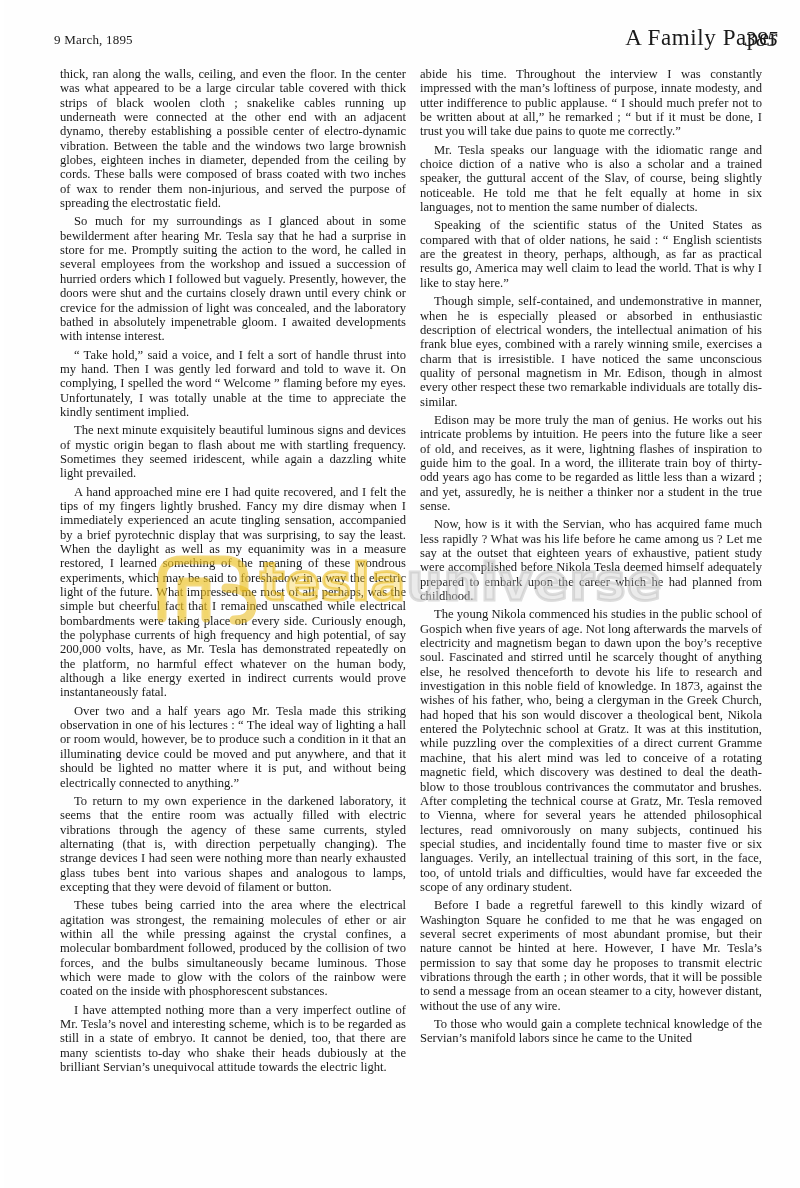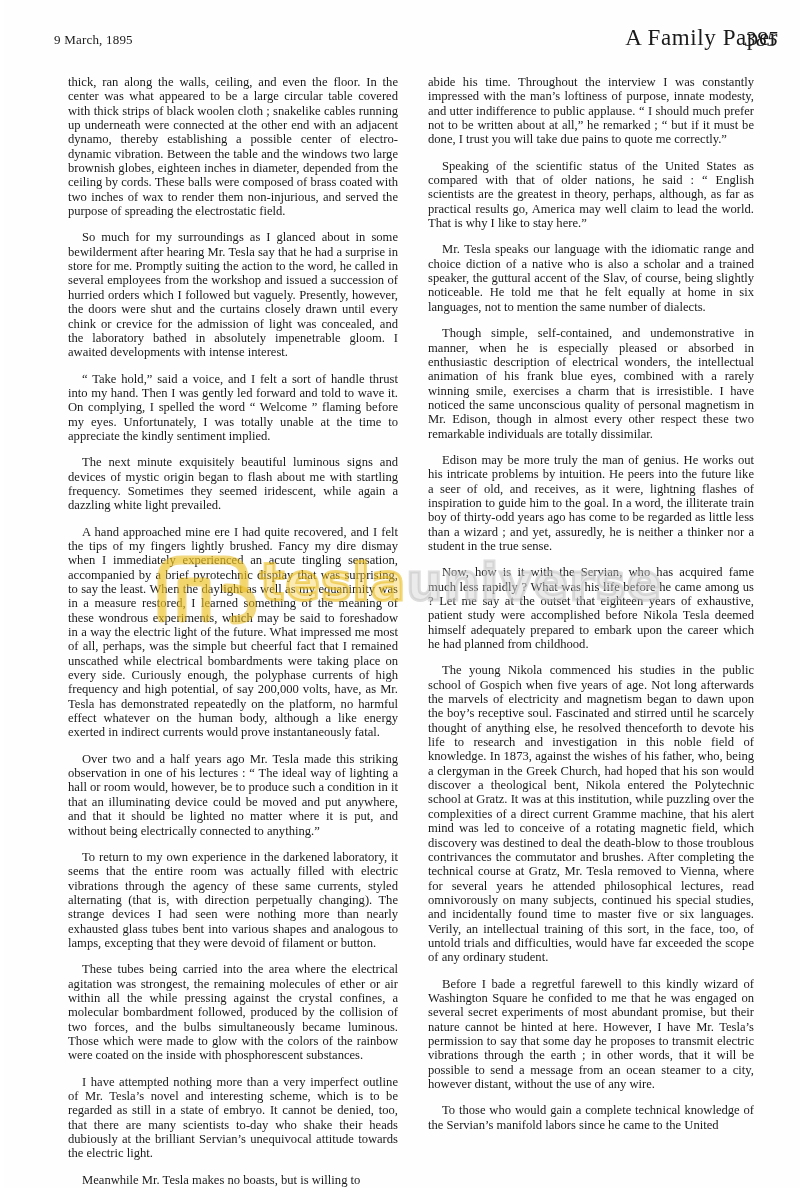--- a/index.html
+++ b/index.html
@@ -57,21 +57,21 @@
       top: 63px;
       width: 354px;
       font-size: 12.6px;
       line-height: 14.35px;
       text-align: justify;
       hyphens: manual;
     }
     .col-left { left: 52px; }
     .col-right { left: 412px; width: 350px; }
     .column p {
-      margin: 12px;
+      margin: 4px;
       text-indent: 14px;
     }
     .column p.cont {
       text-indent: 0;
     }
     .watermark {
       position: absolute;
       left: 148px;
       top: 548px;
       width: 620px;
@@ -117,27 +117,26 @@
   <div class="column col-left">
     <p class="cont">thick, ran along the walls, ceiling, and even the floor. In the center was what appeared to be a large circular table covered with thick strips of black woolen cloth ; snakelike cables running up underneath were connected at the other end with an adjacent dynamo, thereby establishing a possi­ble center of electro-dynamic vibration. Between the table and the windows two large brownish globes, eighteen inches in diameter, depended from the ceiling by cords. These balls were composed of brass coated with two inches of wax to render them non-injurious, and served the pur­pose of spreading the electrostatic field.</p>
     <p>So much for my surroundings as I glanced about in some bewilderment after hearing Mr. Tesla say that he had a surprise in store for me. Promptly suiting the action to the word, he called in several employees from the workshop and issued a succession of hurried orders which I followed but vaguely. Presently, however, the doors were shut and the curtains closely drawn until every chink or crevice for the admission of light was concealed, and the laboratory bathed in absolutely impenetrable gloom. I awaited developments with intense interest.</p>
     <p>“ Take hold,” said a voice, and I felt a sort of handle thrust into my hand. Then I was gently led forward and told to wave it. On complying, I spelled the word “ Welcome ” flaming before my eyes. Unfortunately, I was totally unable at the time to appreciate the kindly senti­ment implied.</p>
     <p>The next minute exquisitely beautiful luminous signs and devices of mystic origin began to flash about me with startling frequency. Sometimes they seemed iridescent, while again a dazzling white light prevailed.</p>
     <p>A hand approached mine ere I had quite recovered, and I felt the tips of my fingers lightly brushed. Fancy my dire dismay when I immediately experienced an acute tingling sensation, accompanied by a brief pyrotechnic dis­play that was surprising, to say the least. When the day­light as well as my equanimity was in a measure restored, I learned something of the meaning of these wondrous experiments, which may be said to foreshadow in a way the electric light of the future. What impressed me most of all, perhaps, was the simple but cheerful fact that I remained unscathed while electrical bombardments were taking place on every side. Curiously enough, the polyphase currents of high frequency and high potential, of say 200,000 volts, have, as Mr. Tesla has demonstrated repeatedly on the plat­form, no harmful effect whatever on the human body, although a like energy exerted in indirect currents would prove instantaneously fatal.</p>
     <p>Over two and a half years ago Mr. Tesla made this striking observation in one of his lectures : “ The ideal way of lighting a hall or room would, however, be to pro­duce such a condition in it that an illuminating device could be moved and put anywhere, and that it should be lighted no matter where it is put, and without being electrically connected to anything.”</p>
     <p>To return to my own experience in the darkened labora­tory, it seems that the entire room was actually filled with electric vibrations through the agency of these same cur­rents, styled alternating (that is, with direction perpetually changing). The strange devices I had seen were nothing more than nearly exhausted glass tubes bent into various shapes and analogous to lamps, excepting that they were devoid of filament or button.</p>
     <p>These tubes being carried into the area where the elec­trical agitation was strongest, the remaining molecules of ether or air within all the while pressing against the crystal confines, a molecular bombardment followed, produced by the collision of two forces, and the bulbs simultaneously became luminous. Those which were made to glow with the colors of the rainbow were coated on the inside with phosphorescent substances.</p>
     <p>I have attempted nothing more than a very imperfect outline of Mr. Tesla’s novel and interesting scheme, which is to be regarded as still in a state of embryo. It cannot be denied, too, that there are many scientists to-day who shake their heads dubiously at the brilliant Servian’s un­equivocal attitude towards the electric light.</p>
-    <p>Meanwhile Mr. Tesla makes no boasts, but is willing to</p>
   </div>
 
   <div class="column col-right">
     <p class="cont">abide his time. Throughout the interview I was constantly impressed with the man’s loftiness of purpose, innate mod­esty, and utter indifference to public applause. “ I should much prefer not to be written about at all,” he remarked ; “ but if it must be done, I trust you will take due pains to quote me correctly.”</p>
+    <p>Mr. Tesla speaks our language with the idiomatic range and choice diction of a native who is also a scholar and a trained speaker, the guttural accent of the Slav, of course, being slightly noticeable. He told me that he felt equally at home in six languages, not to mention the same number of dialects.</p>
     <p>Speaking of the scientific status of the United States as compared with that of older nations, he said : “ English scientists are the greatest in theory, perhaps, although, as far as practical results go, America may well claim to lead the world. That is why I like to stay here.”</p>
-    <p>Mr. Tesla speaks our language with the idiomatic range and choice diction of a native who is also a scholar and a trained speaker, the guttural accent of the Slav, of course, being slightly noticeable. He told me that he felt equally at home in six languages, not to mention the same number of dialects.</p>
     <p>Though simple, self-contained, and undemonstrative in manner, when he is especially pleased or absorbed in enthusiastic description of electrical wonders, the intel­lectual animation of his frank blue eyes, combined with a rarely winning smile, exercises a charm that is irresistible. I have noticed the same unconscious quality of personal magnetism in Mr. Edison, though in almost every other respect these two remarkable individuals are totally dis­similar.</p>
     <p>Edison may be more truly the man of genius. He works out his intricate problems by intuition. He peers into the future like a seer of old, and receives, as it were, lightning flashes of inspiration to guide him to the goal. In a word, the illiterate train boy of thirty-odd years ago has come to be regarded as little less than a wizard ; and yet, assuredly, he is neither a thinker nor a student in the true sense.</p>
     <p>Now, how is it with the Servian, who has acquired fame much less rapidly ? What was his life before he came among us ? Let me say at the outset that eighteen years of exhaustive, patient study were accomplished before Nikola Tesla deemed himself adequately prepared to embark upon the career which he had planned from childhood.</p>
     <p>The young Nikola commenced his studies in the public school of Gospich when five years of age. Not long after­wards the marvels of electricity and magnetism began to dawn upon the boy’s receptive soul. Fascinated and stirred until he scarcely thought of anything else, he resolved thenceforth to devote his life to research and investigation in this noble field of knowledge. In 1873, against the wishes of his father, who, being a clergyman in the Greek Church, had hoped that his son would discover a theological bent, Nikola entered the Polytechnic school at Gratz. It was at this institution, while puzzling over the complexities of a direct current Gramme machine, that his alert mind was led to conceive of a rotating magnetic field, which discovery was destined to deal the death-blow to those troublous contrivances the commutator and brushes. After completing the technical course at Gratz, Mr. Tesla removed to Vienna, where for several years he attended philosophical lectures, read omnivorously on many subjects, continued his special studies, and incidentally found time to master five or six languages. Verily, an intellectual training of this sort, in the face, too, of untold trials and difficulties, would have far exceeded the scope of any ordinary student.</p>
     <p>Before I bade a regretful farewell to this kindly wizard of Washington Square he confided to me that he was engaged on several secret experiments of most abundant promise, but their nature cannot be hinted at here. How­ever, I have Mr. Tesla’s permission to say that some day he proposes to transmit electric vibrations through the earth ; in other words, that it will be possible to send a message from an ocean steamer to a city, however distant, without the use of any wire.</p>
     <p>To those who would gain a complete technical knowledge of the Servian’s manifold labors since he came to the United</p>
   </div>
 
   <div class="watermark">
     <svg class="wm-logo" viewBox="0 0 120 78" xmlns="http://www.w3.org/2000/svg">

